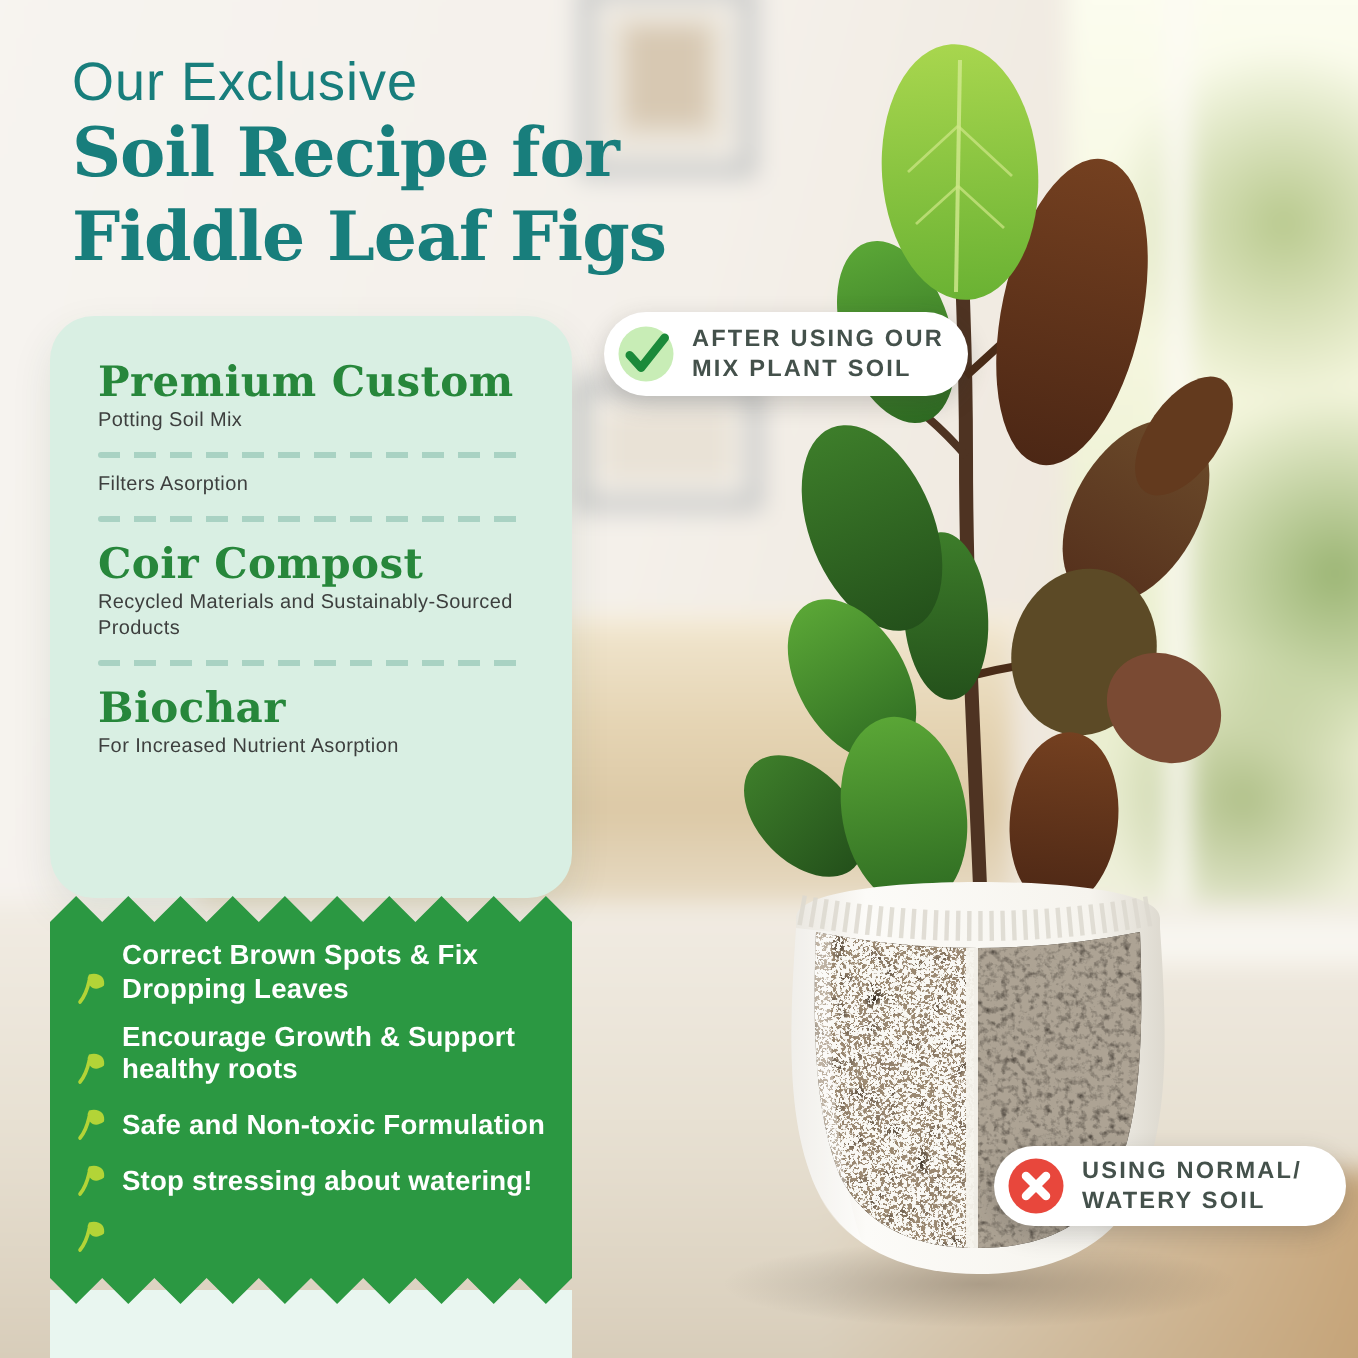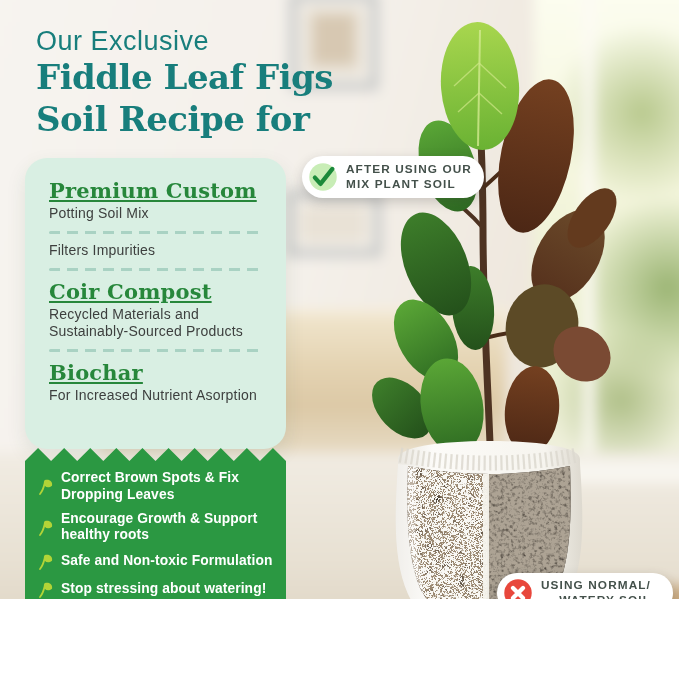--- a/index.html
+++ b/index.html
@@ -11,21 +11,21 @@
     --lime-leaf:#b3d437;
     --check-green:#1b8a3a;
     --check-bg:#c8edb6;
     --cross-red:#e8473c;
     --body-text:#3d3f3e;
     --badge-text:#44514b;
   }
   *{box-sizing:border-box;margin:0;padding:0;}
   html,body{background:#fff;}
   .canvas{
-    position:relative;width:679px;height:599px;overflow:hidden;
+    position:relative;width:679px;height:679px;overflow:hidden;
     font-family:"Liberation Sans",sans-serif;background:#f3efe9;
   }
   
   .photo-bg{position:absolute;inset:-12px;filter:blur(6px);transform:scale(1.03);}
   .wall{position:absolute;inset:0;background:linear-gradient(105deg,#f7f4f0 0%,#f4f0ea 45%,#efe8de 70%,#e9e0d2 100%);}
   .window-glow{position:absolute;left:540px;top:-10px;width:170px;height:520px;
     background:linear-gradient(180deg,#fdfef2 0%,#f6f7e0 35%,#e9eecd 70%,#f2f1e3 100%);}
   .foliage{position:absolute;border-radius:50%;}
   .foliage.f1{left:560px;top:40px;width:170px;height:180px;background:radial-gradient(circle,rgba(150,175,95,.65),rgba(150,175,95,0) 70%);}
   .foliage.f2{left:590px;top:200px;width:160px;height:200px;background:radial-gradient(circle,rgba(120,155,75,.7),rgba(120,155,75,0) 70%);}
@@ -49,37 +49,37 @@
   
   .plant-svg{position:absolute;left:330px;top:8px;width:292px;height:462px;}
   .pot-svg{position:absolute;left:383px;top:436px;width:212px;height:212px;}
   
   .title-block{position:absolute;left:36px;top:26px;width:330px;}
   .eyebrow{font-family:"Liberation Sans",sans-serif;font-size:27px;font-weight:400;color:var(--teal);letter-spacing:.5px;}
   .title-line{font-family:"DejaVu Serif",serif;font-weight:700;font-size:34px;line-height:1.23;color:var(--teal);letter-spacing:-0.5px;}
   
   .card{position:absolute;left:25px;top:158px;width:261px;height:291px;background:var(--mint-card);
     border-radius:22px;padding:20px 6px 14px 24px;box-shadow:0 8px 20px rgba(40,80,60,.10);}
-  .card h3{font-family:"DejaVu Serif",serif;font-weight:700;font-size:21px;color:var(--heading-green);letter-spacing:.2px;margin-bottom:2px;text-decoration:underline;}
-  .card p{font-size:14px;line-height:1.22;color:var(--body-text);letter-spacing:.2px;}
+  .card h3{font-family:"DejaVu Serif",serif;font-weight:700;font-size:21px;color:var(--heading-green);letter-spacing:.2px;margin-bottom:2px;}
+  .card p{font-size:10px;line-height:1.22;color:var(--body-text);letter-spacing:.2px;}
   .dash{height:3px;width:214px;margin:9px 0 8px 0;border-radius:2px;
     background:repeating-linear-gradient(90deg,#a9d2c3 0 11px,rgba(0,0,0,0) 11px 18px);}
   
   .mint-under{position:absolute;left:25px;top:645px;width:261px;height:34px;background:var(--mint-strip);}
   .panel{position:absolute;left:25px;top:448px;width:261px;display:flex;flex-direction:column;}
   .zig{display:block;width:261px;height:13px;}
   .panel-body{background:var(--panel-green);padding:9px 6px 4px 10px;}
-  .benefit{display:flex;align-items:center;margin-bottom:7px;}
+  .benefit{display:flex;align-items:flex-end;margin-bottom:7px;}
   .benefit .leaf{flex:0 0 20px;width:20px;height:20px;margin:1px 6px 0 0;}
   .benefit span{font-size:13.8px;font-weight:700;color:#ffffff;line-height:1.22;letter-spacing:.1px;}
   
   .pill{position:absolute;display:flex;align-items:center;background:#ffffff;border-radius:24px;
     box-shadow:0 4px 12px rgba(50,50,50,.22);padding:5px 14px 5px 6px;}
   .pill-after{left:302px;top:156px;width:182px;height:42px;}
-  .pill-before{left:497px;top:573px;width:176px;height:40px;text-align:right;}
+  .pill-before{left:497px;top:573px;width:176px;height:40px;}
   .pill .icon{flex:0 0 30px;width:30px;height:30px;margin-right:8px;}
   .pill .lines{display:flex;flex-direction:column;}
   .pill .lines b{font-size:11.8px;font-weight:700;letter-spacing:1.1px;color:var(--badge-text);line-height:1.3;white-space:nowrap;}
 </style>
 </head>
 <body>
 
 <div class="canvas">
 
   <div class="photo-bg">
@@ -193,32 +193,32 @@
       <rect x="104" y="18" width="86" height="176" fill="#2e2822"></rect>
       <rect x="104" y="18" width="86" height="176" filter="url(#fineGrain)" fill="#000"></rect>
       <rect x="100" y="16" width="6" height="180" fill="#f5f3ec" opacity=".95"></rect>
     </g>
 
     <path d="M15,28 C11,86 11,126 25,158 C30,170 38,179 48,185 C36,150 30,90 33,30 Z" fill="#ffffff" opacity=".35"></path>
   </svg>
 
   <div class="title-block">
     <div class="eyebrow">Our Exclusive</div>
+    <div class="title-line">Soil Recipe for</div>
     <div class="title-line">Fiddle Leaf Figs</div>
-    <div class="title-line">Soil Recipe for</div>
   </div>
 
   <div class="card">
     <div class="section">
       <h3>Premium Custom</h3>
       <p>Potting Soil Mix</p>
     </div>
     <div class="dash"></div>
     <div class="section">
-      <p>Filters Impurities</p>
+      <p>Filters Asorption</p>
     </div>
     <div class="dash"></div>
     <div class="section">
       <h3>Coir Compost</h3>
       <p>Recycled Materials and Sustainably-Sourced Products</p>
     </div>
     <div class="dash"></div>
     <div class="section">
       <h3>Biochar</h3>
       <p>For Increased Nutrient Asorption</p>

